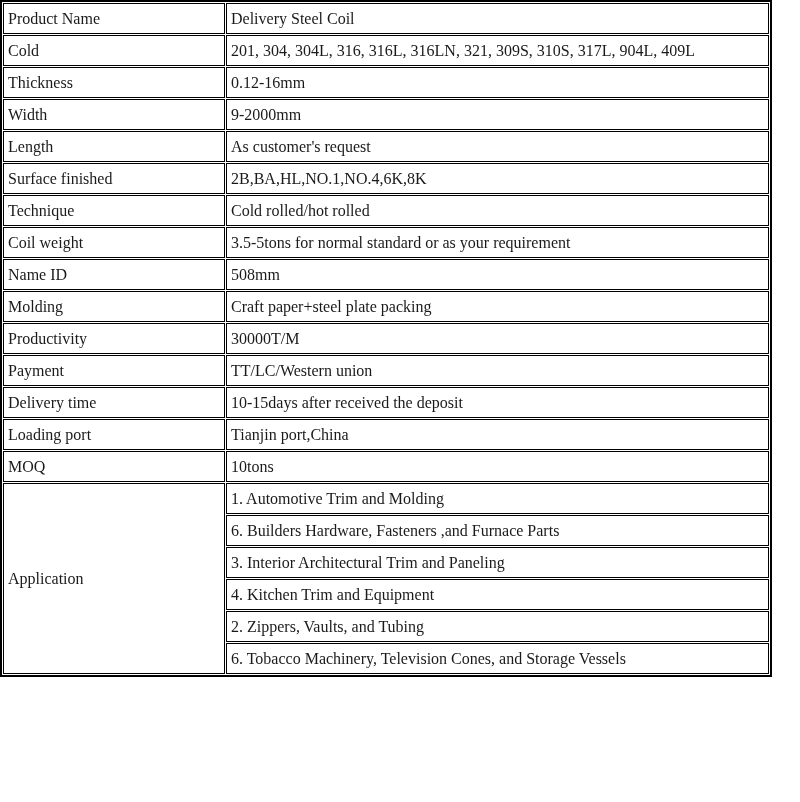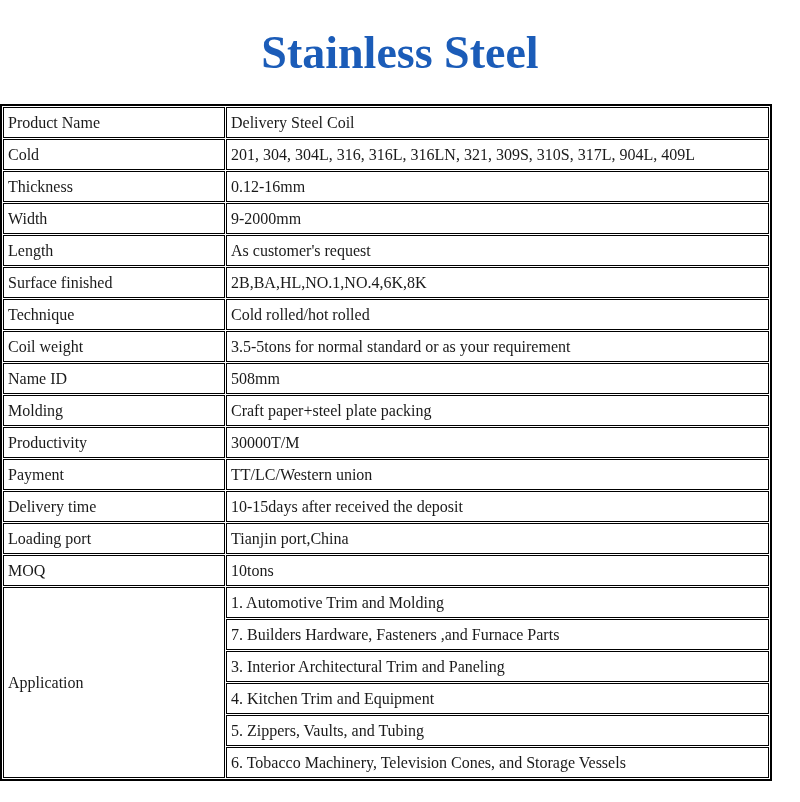--- a/index.html
+++ b/index.html
@@ -49,21 +49,20 @@
   }
   td.value-cell {
     width: auto;
   }
 </style>
 </head>
 <body>
 
 <div class="page">
 
-  <h1 class="title">Stainless Steel</h1>
 
   <table class="spec">
     <tbody>
       <tr>
         <td class="label-cell">Product Name</td>
         <td class="value-cell">Delivery Steel Coil</td>
       </tr>
       <tr>
         <td class="label-cell">Cold</td>
         <td class="value-cell">201, 304, 304L, 316, 316L, 316LN, 321, 309S, 310S, 317L, 904L, 409L</td>
@@ -119,30 +118,30 @@
       <tr>
         <td class="label-cell">MOQ</td>
         <td class="value-cell">10tons</td>
       </tr>
 
       <tr>
         <td class="label-cell" rowspan="6">Application</td>
         <td class="value-cell">1. Automotive Trim and Molding</td>
       </tr>
       <tr>
-        <td class="value-cell">7. Builders Hardware, Fasteners ,and Furnace Parts</td>
+        <td class="value-cell">6. Builders Hardware, Fasteners ,and Furnace Parts</td>
       </tr>
       <tr>
         <td class="value-cell">3. Interior Architectural Trim and Paneling</td>
       </tr>
       <tr>
         <td class="value-cell">4. Kitchen Trim and Equipment</td>
       </tr>
       <tr>
-        <td class="value-cell">5. Zippers, Vaults, and Tubing</td>
+        <td class="value-cell">2. Zippers, Vaults, and Tubing</td>
       </tr>
       <tr>
         <td class="value-cell">6. Tobacco Machinery, Television Cones, and Storage Vessels</td>
       </tr>
     </tbody>
   </table>
 
 </div>
 
 </body></html>

